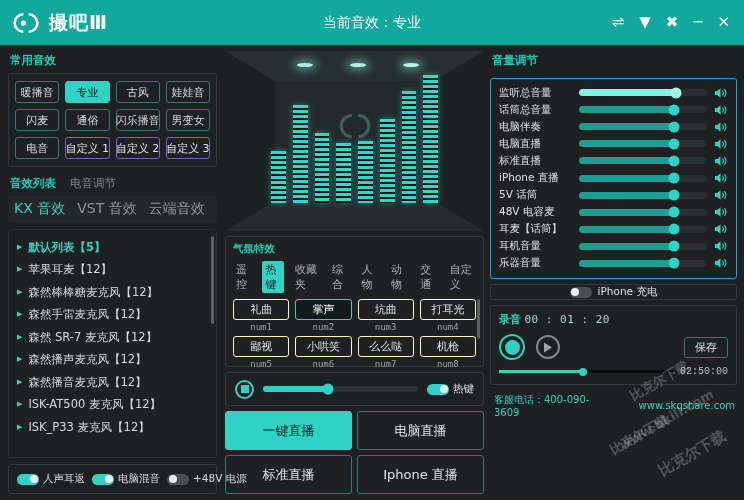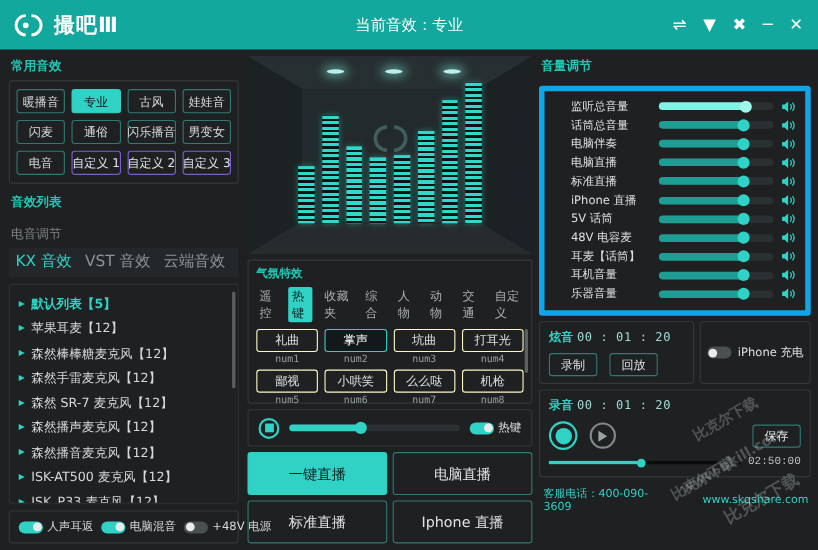--- a/index.html
+++ b/index.html
@@ -40,21 +40,21 @@
     flex:1 1 calc(25% - 5px);
     min-width:0;
     height:22px; border:1px solid #2f7a74; border-radius:3px;
     background:transparent; color:#d7dbdc; font-size:11px;
     display:flex; align-items:center; justify-content:center; cursor:pointer;
     white-space:nowrap; font-family:"DejaVu Sans","Liberation Sans",sans-serif;
   }
   .pbtn.active { background:#2fd2c4; color:#0e1112; border-color:#2fd2c4; }
   .pbtn.purple { border-color:#7b5fd1; color:#e2e4ee; }
 
-  .tabrow { display:flex; align-items:baseline; gap:14px; margin:9px 0 5px 2px;flex-direction:column; }
+  .tabrow { display:flex; align-items:baseline; gap:14px; margin:9px 0 5px 2px; }
   .tabrow .t { font-size:11.5px; color:#7c8487; cursor:pointer; }
   .tabrow .t.on { color:#1fc8b6; font-weight:bold; }
 
   .subtabs { display:flex; gap:12px; padding:4px 4px 5px 6px; background:#232729; border-radius:2px;}
   .subtabs .st { font-size:14px; color:#8d9497; cursor:pointer; }
   .subtabs .st.on { color:#2fd2c4; }
 
   .listwrap { flex:1; margin-top:6px; border:1px solid #2c3133; border-radius:3px; position:relative; overflow:hidden; }
   .list { padding:6px 0 4px 0; height:100%; overflow:hidden; }
   .li { display:flex; align-items:center; gap:6px; height:22.5px; padding-left:8px; font-size:11.5px; color:#d6dadb; cursor:pointer; }
@@ -116,21 +116,21 @@
   .hk { display:flex; align-items:center; gap:4px; font-size:10.5px; color:#dde1e2; flex:none; }
 
   .livegrid { display:grid; grid-template-columns:1fr 1fr; gap:5px; flex:none; }
   .livebtn { height:39px; border:1px solid #2f7a74; border-radius:3px; background:transparent;
       color:#dfe3e4; font-size:13px; display:flex; align-items:center; justify-content:center; cursor:pointer;
       font-family:"DejaVu Sans","Liberation Sans",sans-serif; }
   .livebtn.primary { background:#2fd2c4; border-color:#2fd2c4; color:#0f1b1a; }
 
   
   .right { flex:1; display:flex; flex-direction:column; padding:6px 7px 4px 0; gap:5px; min-width:0; }
-  .volbox { border:5px solid #0ea5e9; border-radius:3px; padding:5px 8px 6px 24px; }
+  .volbox { border:1px solid #0ea5e9; border-radius:3px; padding:5px 8px 6px 8px; }
   .vr { display:flex; align-items:center; gap:7px; height:17.1px; }
   .vr .lbl { width:73px; flex:none; font-size:10.5px; color:#dce0e1; text-align:left; white-space:nowrap; }
   .vslider { flex:1; height:7px; background:#2a3031; border-radius:4px; position:relative; }
   .vslider .vfill { position:absolute; left:0; top:0; bottom:0; border-radius:4px; background:#1e9d94; }
   .vslider.bright .vfill { background:#7ff3e6; }
   .vslider .vknob { position:absolute; top:50%; width:11px; height:11px; border-radius:50%; background:#2fd2c4; transform:translate(-50%,-50%); }
   .vslider.bright .vknob { background:#9ff6ea; }
   .spk { width:14px; flex:none; display:flex; align-items:center; justify-content:center; cursor:pointer; }
 
   .lower { display:flex; gap:5px; flex:none; }
@@ -535,30 +535,20 @@
             <span class="spk">
               <svg width="14" height="12" viewBox="0 0 14 12">
                 <path d="M1 4h2.3L6.5 1.2v9.6L3.3 8H1z" fill="#2fd2c4"></path>
                 <path d="M8.4 3.6a3.6 3.6 0 0 1 0 4.8M10.4 2.2a6 6 0 0 1 0 7.6" stroke="#2fd2c4" stroke-width="1.1" fill="none"></path>
               </svg>
             </span>
           </div>
         </div>
 
       <div class="lower">
-        <div class="recbox">
-          <div class="rec-head">
-            <b>炫音</b>
-            <span class="t">00 : 01 : 20</span>
-          </div>
-          <div class="rbtns">
-            <span class="rbtn">录制</span>
-            <span class="rbtn">回放</span>
-          </div>
-        </div>
         <div class="chgbox">
           <span class="sw off">
               <i></i>
             </span>
           <span class="chg-lbl">iPhone 充电</span>
         </div>
       </div>
 
       <div class="recbox2">
         <div class="rec-head">

